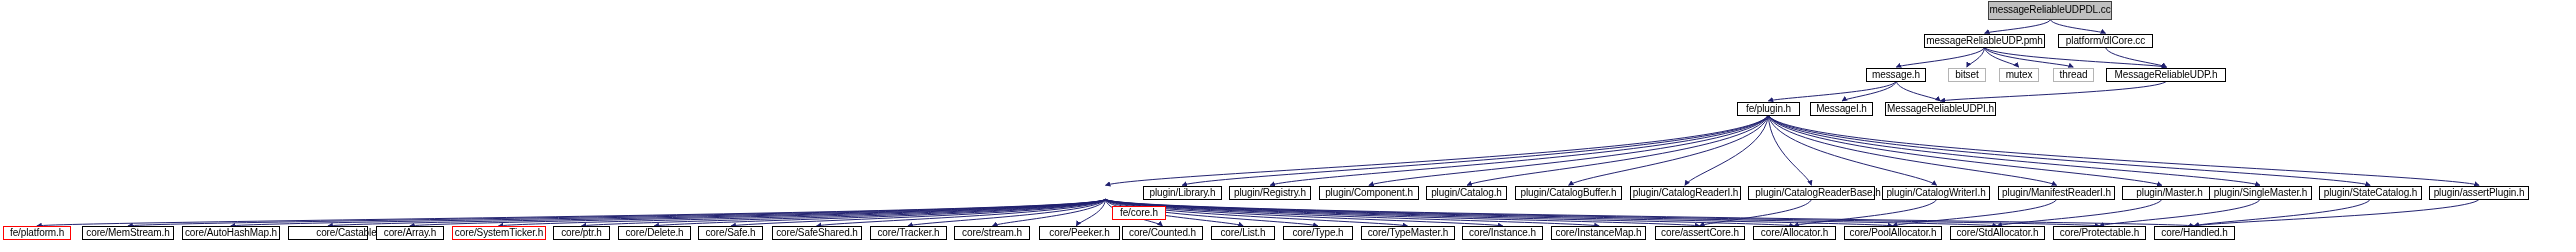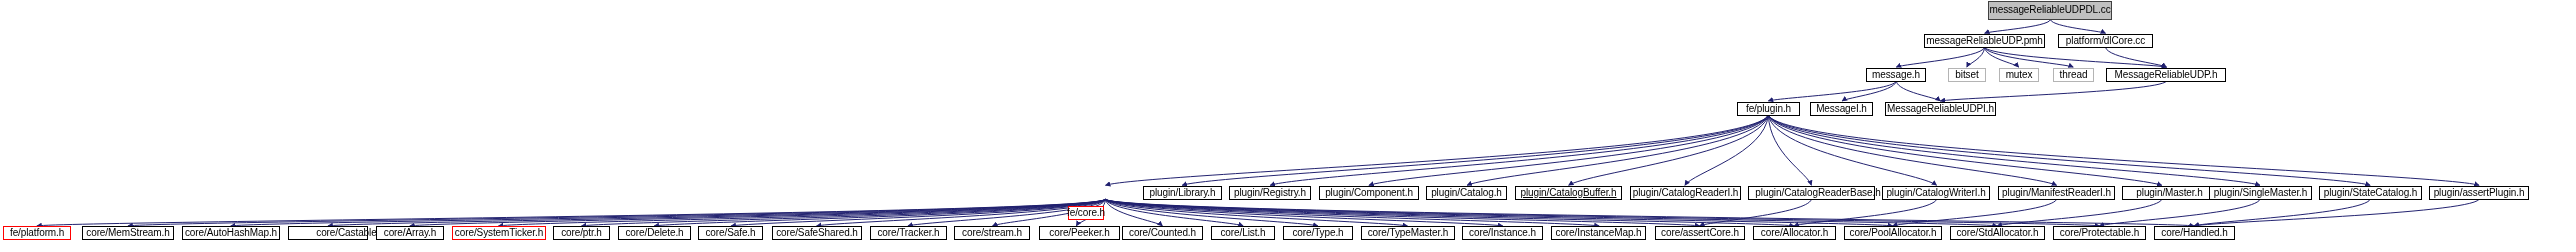--- a/index.html
+++ b/index.html
@@ -157,36 +157,36 @@
       </div>
       <div class="node" style="left: 1737px; top: 102px; width: 63px;">
         <span class="node-label">fe/plugin.h</span>
       </div>
       <div class="node" style="left: 1810px; top: 102px; width: 63px;">
         <span class="node-label">MessageI.h</span>
       </div>
       <div class="node" style="left: 1885px; top: 102px; width: 111px;">
         <span class="node-label">MessageReliableUDPI.h</span>
       </div>
-      <div class="node highlight" style="left: 1068px; top: 186px; width: 36px; margin-top: 20px;">
+      <div class="node highlight" style="left: 1112px; top: 186px; width: 54px; margin-top: 20px;">
         <span class="node-label">fe/core.h</span>
       </div>
       <div class="node" style="left: 1143px; top: 186px; width: 79px;">
         <span class="node-label">plugin/Library.h</span>
       </div>
       <div class="node" style="left: 1229px; top: 186px; width: 82px;">
         <span class="node-label">plugin/Registry.h</span>
       </div>
       <div class="node" style="left: 1319px; top: 186px; width: 100px;">
         <span class="node-label">plugin/Component.h</span>
       </div>
       <div class="node" style="left: 1426px; top: 186px; width: 81px;">
         <span class="node-label">plugin/Catalog.h</span>
       </div>
-      <div class="node" style="left: 1515px; top: 186px; width: 107px; text-decoration: underline;">
+      <div class="node" style="left: 1515px; top: 186px; width: 107px;">
         <span class="node-label">plugin/CatalogBuffer.h</span>
       </div>
       <div class="node" style="left: 1630px; top: 186px; width: 111px;">
         <span class="node-label">plugin/CatalogReaderI.h</span>
       </div>
       <div class="node" style="left: 1748px; top: 186px; width: 127px; padding-left: 13px;">
         <span class="node-label">plugin/CatalogReaderBase.h</span>
       </div>
       <div class="node" style="left: 1882px; top: 186px; width: 108px;">
         <span class="node-label">plugin/CatalogWriterI.h</span>

